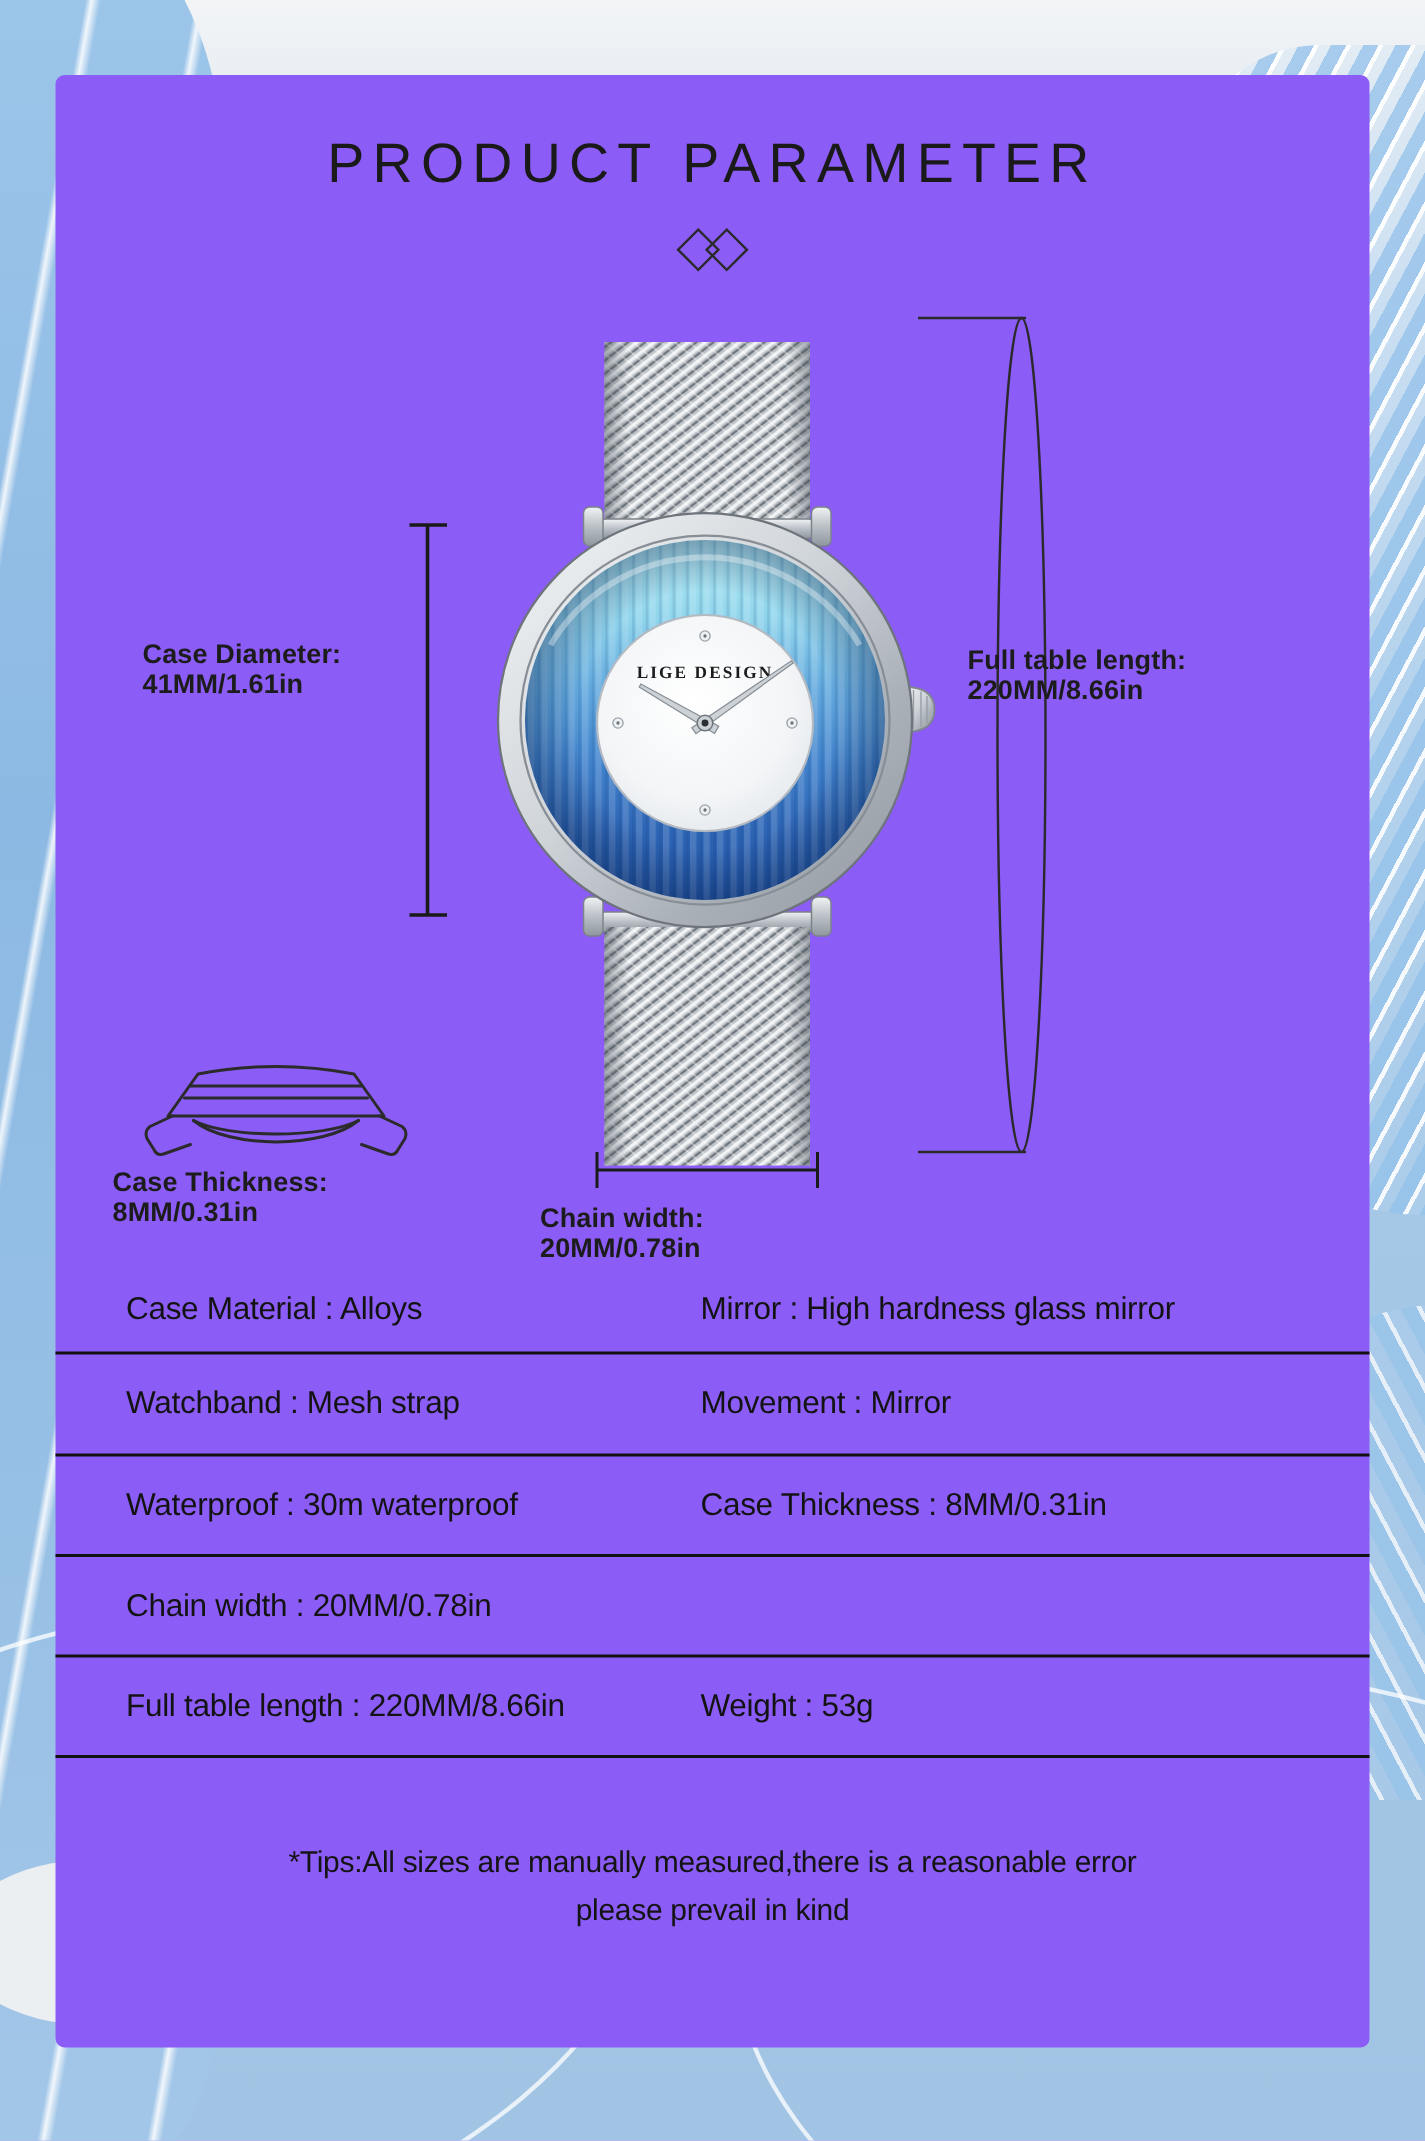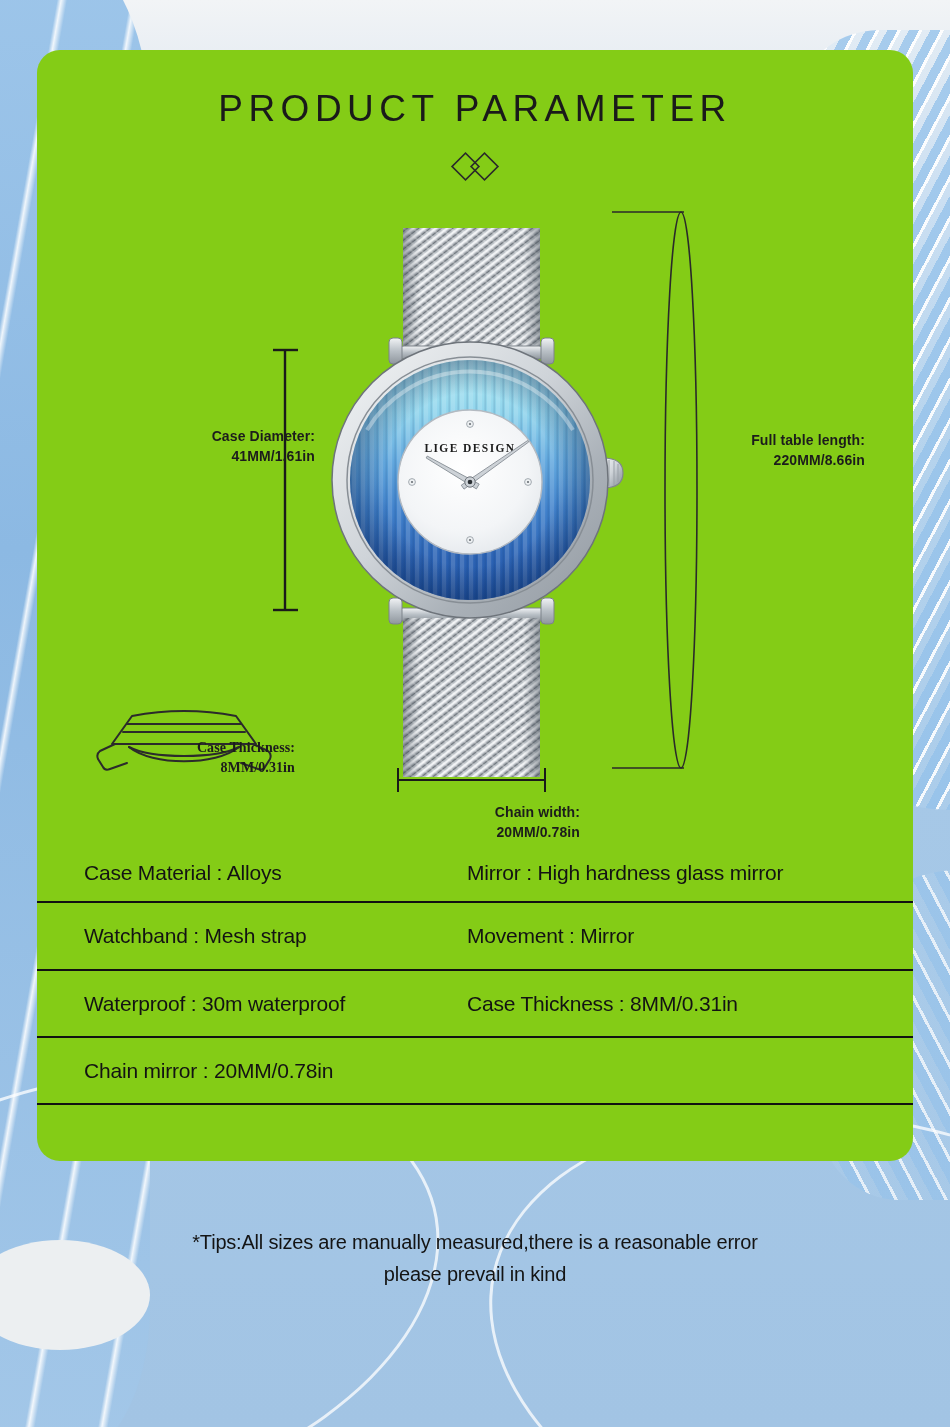--- a/index.html
+++ b/index.html
@@ -32,38 +32,38 @@
       repeating-linear-gradient(62deg, rgba(255,255,255,.9) 0 3px, rgba(190,220,245,.2) 3px 12px, rgba(150,195,235,.8) 12px 22px);
     border-radius:140px 0 0 80px;
   }
   .bg-wave-1,.bg-wave-2{
     position:absolute;z-index:0;border:3px solid rgba(255,255,255,.75);border-radius:50%;
   }
   .bg-wave-1{left:-260px;top:1080px;width:700px;height:420px;transform:rotate(-14deg);}
   .bg-wave-2{right:-300px;top:1120px;width:760px;height:460px;transform:rotate(12deg);}
   
   .card{
-    position:absolute;left:37px;top:50px;width:876px;height:1111px;z-index:2;
-    background:#84cc16;border-radius:23px;
+    position:absolute;left:37px;top:50px;width:876px;height:1315px;z-index:2;
+    background:#8b5cf6;border-radius:6px;
   }
   .title{
     position:absolute;top:38px;left:0;width:100%;text-align:center;
     font-size:37px;font-weight:400;letter-spacing:5.5px;color:#1a1a1a;white-space:nowrap;
   }
   .divider-icon{position:absolute;top:98px;left:0;width:100%;text-align:center;}
   
   .diagram{position:absolute;left:0;top:0;width:876px;height:795px;}
   .diagram svg{position:absolute;left:0;top:0;}
   .dim-label{
-    position:absolute;width:220px;text-align:right;
-    font-size:14px;font-weight:700;color:#1c1c1c;line-height:20px;letter-spacing:.1px;
+    position:absolute;width:220px;text-align:left;
+    font-size:18px;font-weight:700;color:#1c1c1c;line-height:20px;letter-spacing:.1px;
   }
   .lbl-case-diameter{left:58px;top:376px;}
   .lbl-full-table{left:608px;top:380px;}
-  .lbl-case-thickness{left:38px;top:688px;font-family:Liberation Serif, serif;}
+  .lbl-case-thickness{left:38px;top:728px;}
   .lbl-chain-width{left:323px;top:752px;}
   
   .spec-table{position:absolute;left:0;top:795px;width:876px;}
   .spec-row{position:relative;border-bottom:2px solid #111;}
   .spec-row.r1{height:56px;padding-left:31px;}
   .spec-row.r2{height:66px;}
   .spec-row.r3{height:65px;}
   .spec-row.r4{height:65px;}
   .spec-row.r5{height:65px;}
   .spec-cell{
@@ -279,21 +279,25 @@
     </div>
     <div class="spec-row r2">
       <span class="spec-cell left">Watchband : Mesh strap</span>
       <span class="spec-cell right">Movement : Mirror</span>
     </div>
     <div class="spec-row r3">
       <span class="spec-cell left">Waterproof : 30m waterproof</span>
       <span class="spec-cell right">Case Thickness : 8MM/0.31in</span>
     </div>
     <div class="spec-row r4">
-      <span class="spec-cell left">Chain mirror : 20MM/0.78in</span>
+      <span class="spec-cell left">Chain width : 20MM/0.78in</span>
+    </div>
+    <div class="spec-row r5">
+      <span class="spec-cell left">Full table length : 220MM/8.66in</span>
+      <span class="spec-cell right">Weight : 53g</span>
     </div>
   </div>
 
   <div class="tips">
     <div>*Tips:All sizes are manually measured,there is a reasonable error</div>
     <div>please prevail in kind</div>
   </div>
 </div>
 
 </body></html>

